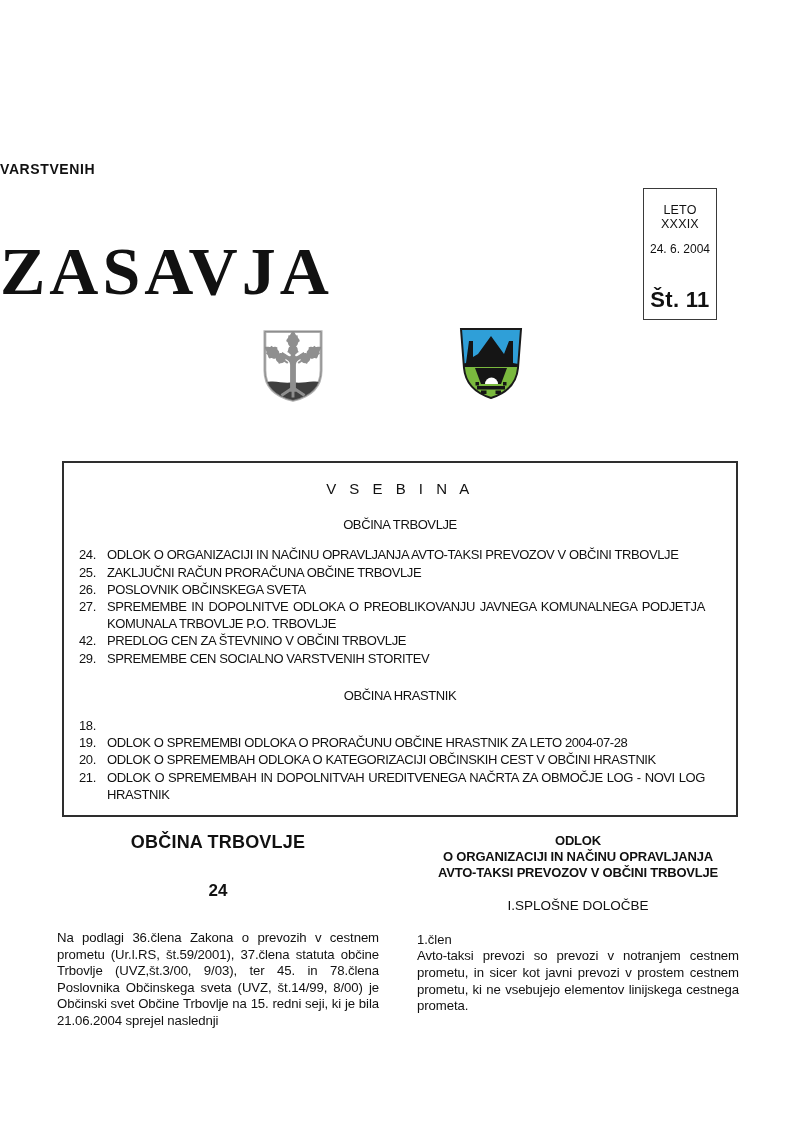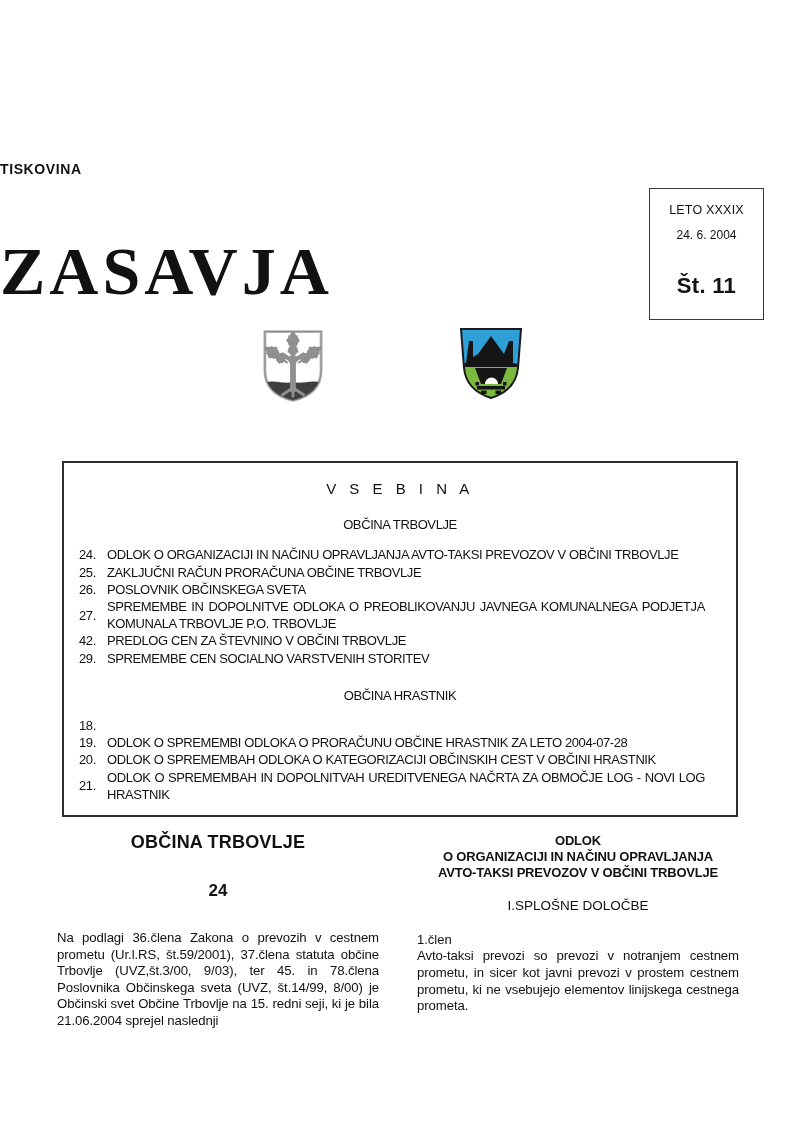--- a/index.html
+++ b/index.html
@@ -20,43 +20,43 @@
     font-size:46px; letter-spacing:2px; line-height:1;
   }
   .title-line2 {
     position:absolute; top:237px; left:0; width:705px;
     font-family:"Liberation Serif", serif; font-weight:700;
     font-size:68px; letter-spacing:4px; line-height:1;
   }
 
   
   .info-box {
-    position:absolute; left:643px; top:188px; width:115px; height:132px;
-    border:1px solid #3a3a3a; background:#fff; text-align:center;margin-left:6px;
+    position:absolute; left:643px; top:188px; width:74px; height:132px;
+    border:1px solid #3a3a3a; background:#fff; text-align:center;
   }
   .info-year { margin-top:14px; font-size:12.5px; letter-spacing:.2px; }
   .info-date { margin-top:11px; font-size:12px;text-align:center; }
   .info-issue { margin-top:31px; font-size:22px; font-weight:bold; letter-spacing:.3px; }
 
   
   .coat { position:absolute; }
   .coat-left  { left:262px; top:329px; width:62px; height:75px; }
   .coat-right { left:458px; top:327px; width:66px; height:75px; }
   .coat svg { width:100%; height:100%; display:block; }
 
   
   .toc {
     position:absolute; left:62px; top:461px; width:676px; height:356px;
     border:2px solid #2e2e2e; background:#fff;
     font-size:13px; letter-spacing:-0.4px; line-height:17.2px;
   }
   .toc-title { text-align:center; margin-top:17px; letter-spacing:4.5px; font-size:15px; }
   .toc-heading { text-align:center; margin-top:19px; margin-bottom:13px; font-size:13px; }
   .toc-heading.second { margin-top:20px; }
-  .toc-row { display:flex; padding-left:15px; padding-right:31px;align-items:center; }
+  .toc-row { display:flex; padding-left:15px; padding-right:31px; }
   .toc-num { width:28px; flex:0 0 28px; }
   .toc-text { flex:1; text-align:justify; }
 
   
   .col-left { position:absolute; left:57px; top:832px; width:322px; }
   .muni-title { text-align:center; font-size:18px; font-weight:bold; letter-spacing:.2px; }
   .muni-number { text-align:center; font-size:17px; font-weight:bold; margin-top:28px; }
   .left-body {
     margin-top:29px; font-size:13.2px; line-height:16.5px;
     text-align:justify; letter-spacing:-0.1px;
@@ -69,21 +69,21 @@
   .right-body {
     margin-top:1px; font-size:13.2px; line-height:16.8px;
     text-align:justify; letter-spacing:-0.1px;
   }
 </style>
 </head>
 <body>
 
 <div class="page">
 
-  <div class="tiskovina">TISKOVINA</div>
+  <div class="tiskovina">VARSTVENIH</div>
   <div class="title-line2">ZASAVJA</div>
 
   <div class="info-box">
     <div class="info-year">LETO XXXIX</div>
     <div class="info-date">24. 6. 2004</div>
     <div class="info-issue">Št. 11</div>
   </div>
 
   <div class="coat coat-left">
     <svg viewBox="0 0 64 76" xmlns="http://www.w3.org/2000/svg">

